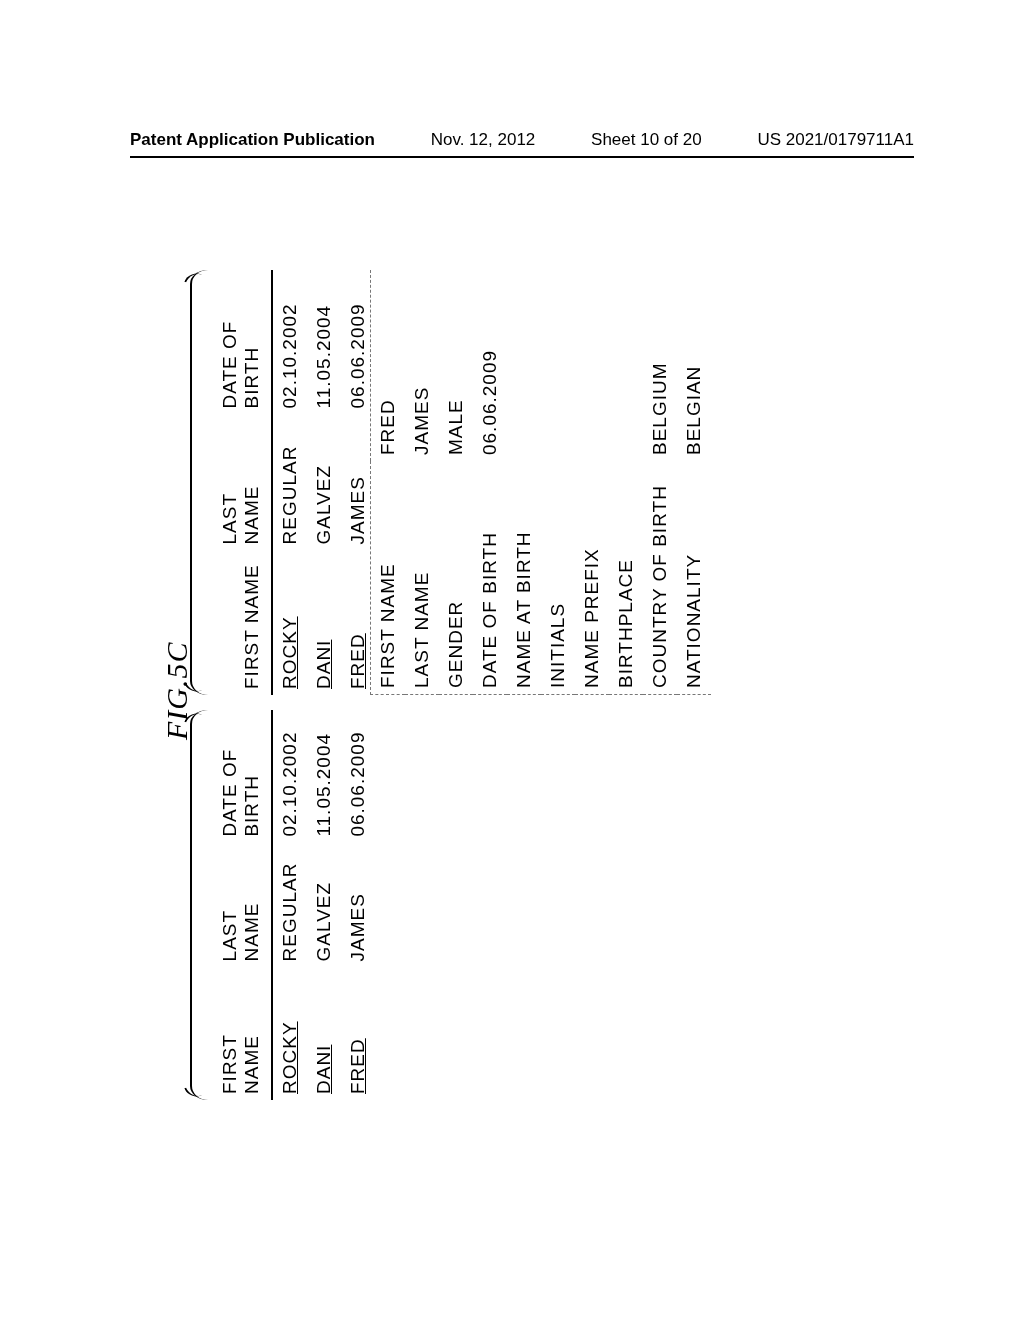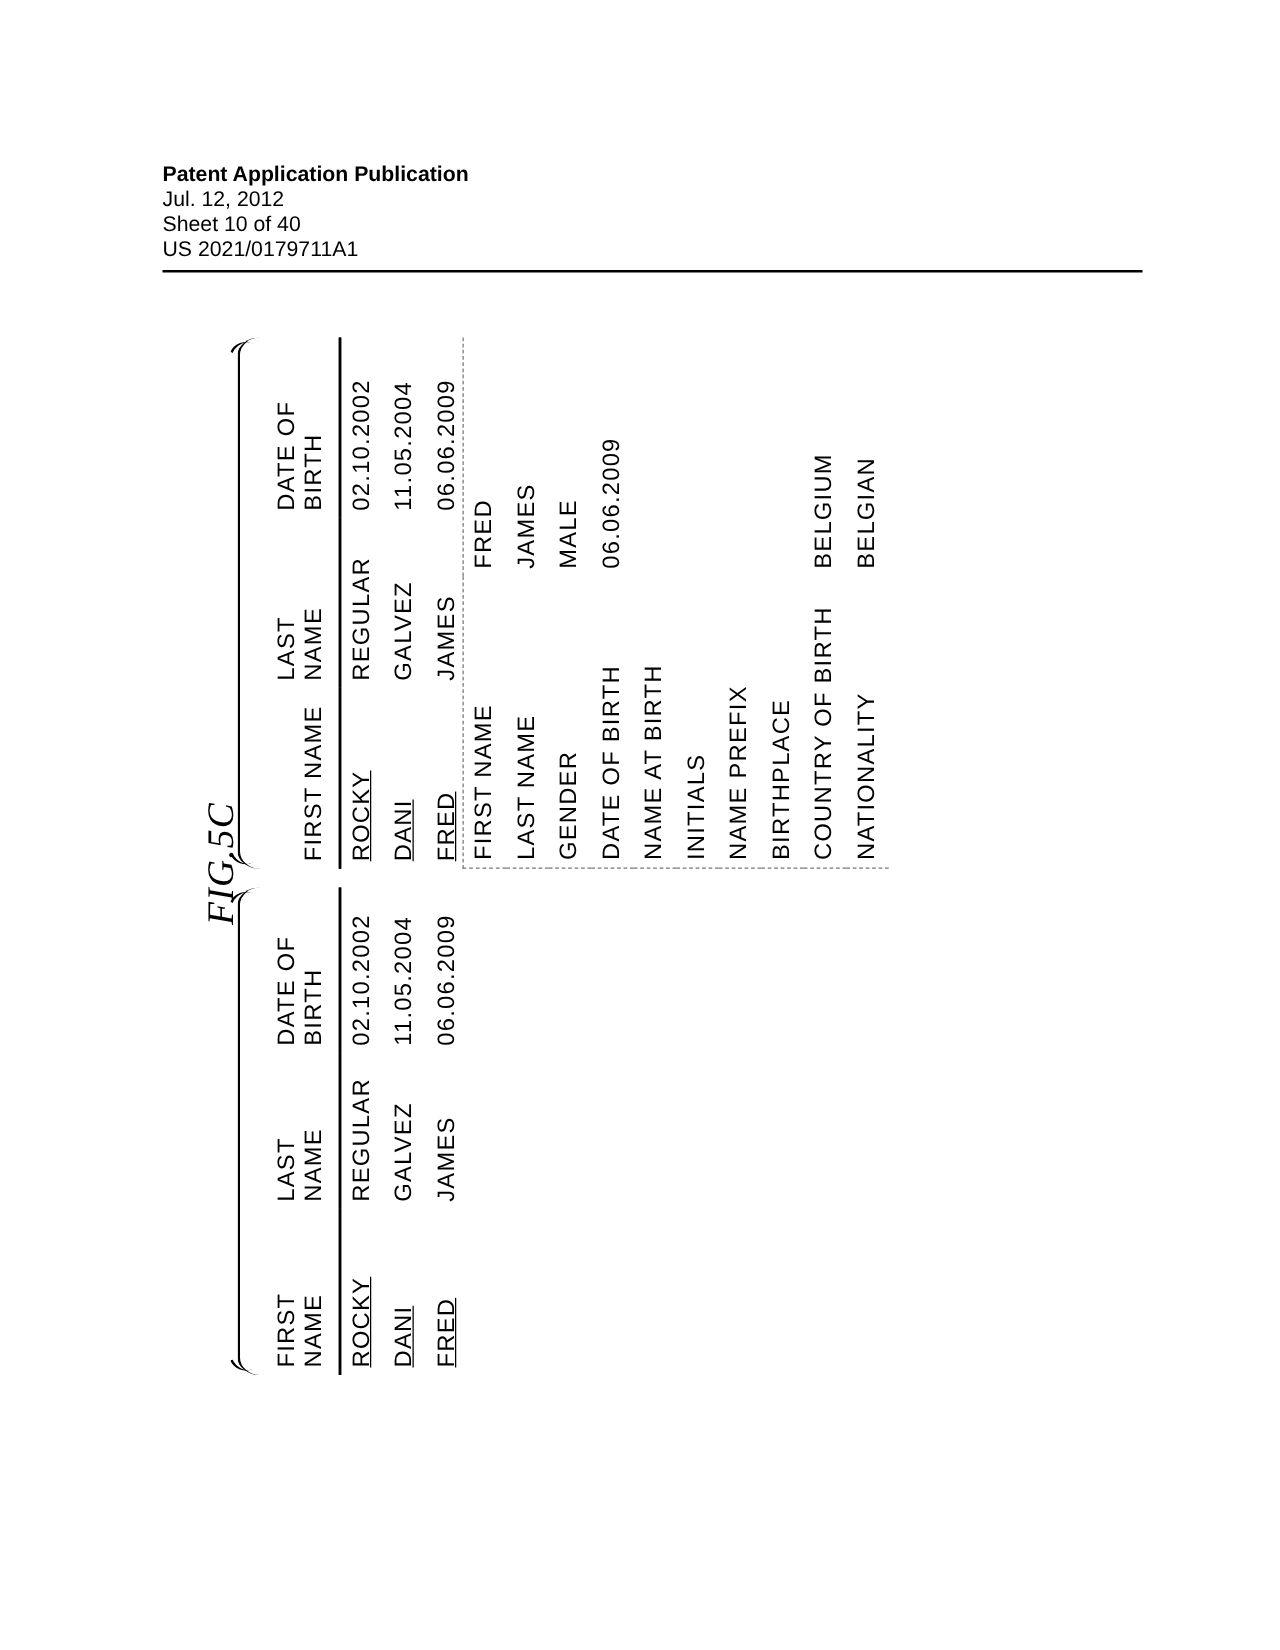--- a/index.html
+++ b/index.html
@@ -19,21 +19,20 @@
   .header {
     position: absolute;
     top: 130px;
     left: 130px;
     right: 110px;
     border-bottom: 2px solid #000;
     padding-bottom: 6px;
     display: flex;
     justify-content: space-between;
     font-size: 17px;
-    flex-direction: column;
   }
   .header .left { font-weight: bold; }
   .figure-area {
     position: absolute;
     left: 160px;
     top: 220px;
     width: 700px;
     height: 920px;
   }
   
@@ -123,22 +122,22 @@
   table.details td.label { width: 55%; }
   table.details td.value { width: 45%; border-left: none; }
   table.details tr:first-child td { border-top: 1px dashed #777; }
 </style>
 </head>
 <body>
 <div class="page">
 
 <div class="header">
   <span class="left">Patent Application Publication</span>
-  <span>Jul. 12, 2012</span>
-  <span>Sheet 10 of 40</span>
+  <span>Nov. 12, 2012</span>
+  <span>Sheet 10 of 20</span>
   <span>US 2021/0179711A1</span>
 </div>
 
 <div class="figure-area">
   <div class="rotated">
     <div class="fig-caption">FIG.5C</div>
     <div class="brace left"></div>
     <div class="brace right"></div>
 
     <div class="pane pane-left">

